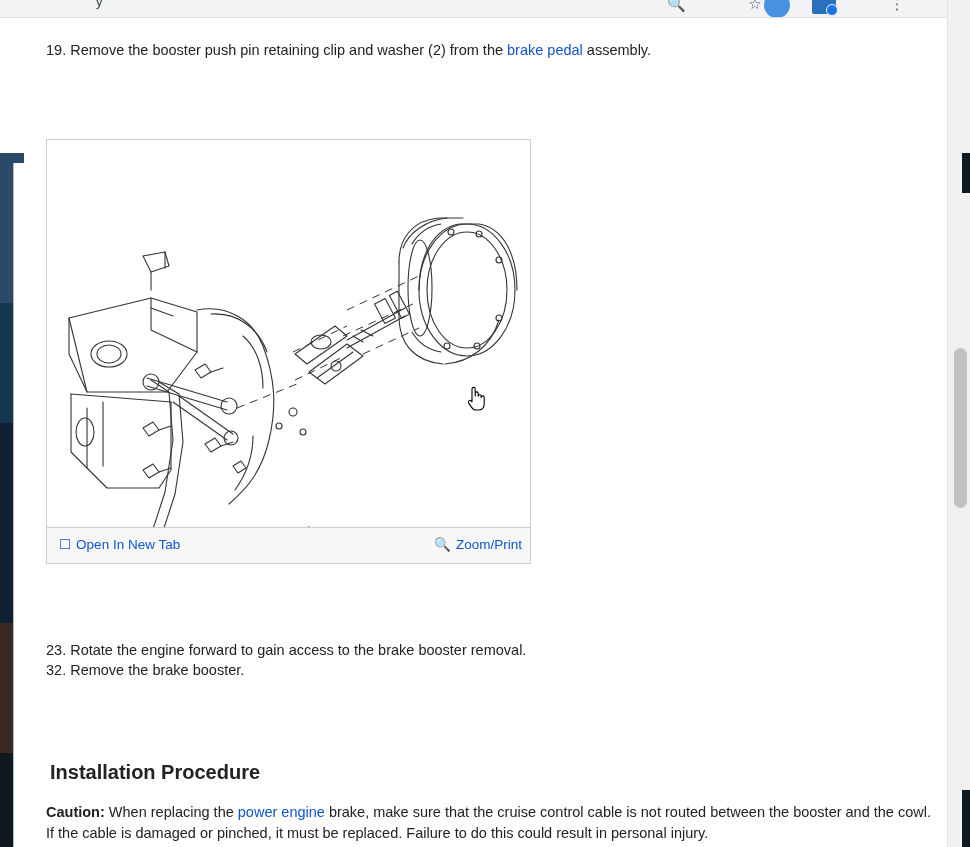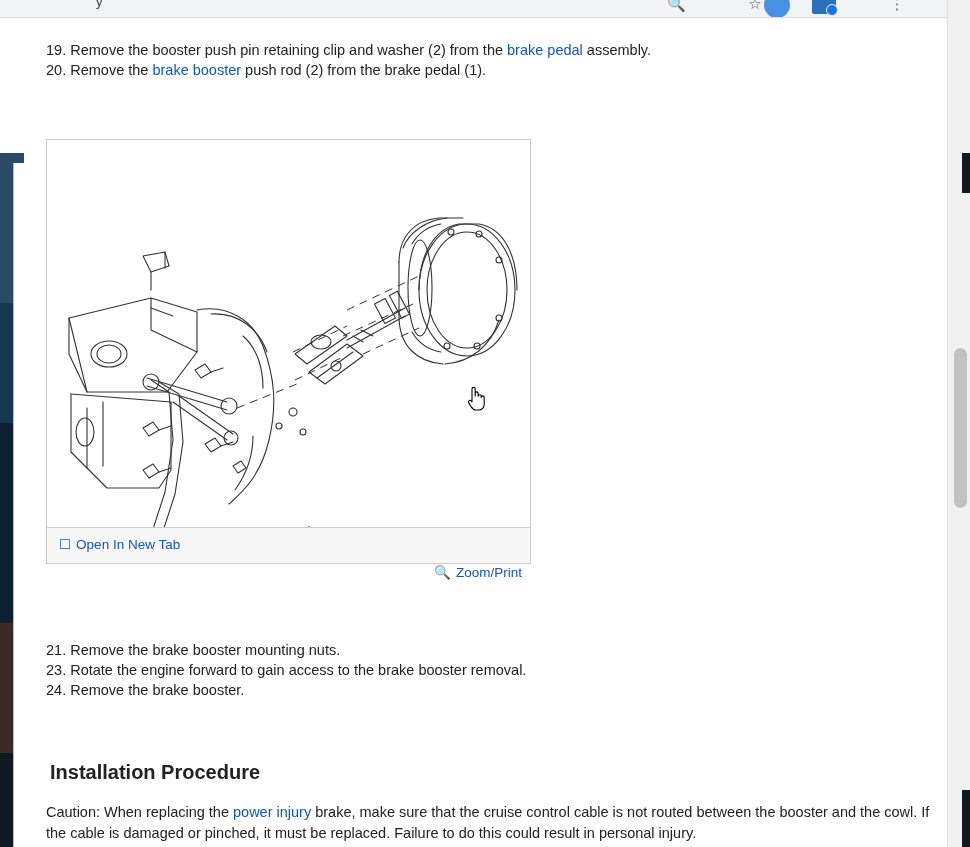--- a/index.html
+++ b/index.html
@@ -151,21 +151,20 @@
     white-space: nowrap;
   }
   .bar-right {
     position: absolute;
     right: 8px;
     top: 8px;
     font-size: 13.5px;
     color: #1155cc;
     cursor: pointer;
     white-space: nowrap;
-    margin-top: 28px;
   }
   .bar-left .gly, .bar-right .gly {
     display: inline-block;
     margin-right: 5px;
     color: #1155cc;
   }
 
   
   .lower-steps {
     position: absolute;
@@ -183,21 +182,21 @@
   }
   .caution {
     position: absolute;
     left: 46px;
     top: 766px;
     width: 886px;
     font-size: 14.5px;
     color: #222222;
     line-height: 21px;
   }
-  .caution b { font-weight: normal; }
+  .caution b { font-weight: bold; }
 
   
   .left-sliver {
     position: absolute;
     left: 0;
     top: 153px;
     width: 24px;
     height: 694px;
     background: #1c2a3a;
     overflow: hidden;
@@ -276,23 +275,20 @@
     <div class="chrome-avatar"></div>
     <div class="chrome-ext"></div>
     <div class="chrome-icon more">⋮</div>
   </div>
 
   <div class="page">
 
     <div class="content">
       <div class="step-line" style="margin-top:4px;">
         <span>19.</span><span> Remove the booster push pin retaining clip and washer (2) from the </span><a class="doclink" href="#">brake pedal</a><span> assembly.</span>
-      </div>
-      <div class="step-line">
-        <span>20.</span><span> Remove the </span><a class="doclink" href="#">brake booster</a><span> push rod (2) from the brake pedal (1).</span>
       </div>
     </div>
 
     <div class="figure-box">
       <div class="figure-img">
         <svg width="483" height="387" viewBox="0 0 483 387" xmlns="http://www.w3.org/2000/svg">
           <rect x="0" y="0" width="483" height="387" fill="#ffffff"></rect>
           <g fill="none" stroke="#333333" stroke-width="1.1" stroke-linejoin="round" stroke-linecap="round">
 
             <ellipse cx="420" cy="150" rx="48" ry="66"></ellipse>
@@ -399,29 +395,28 @@
         <div class="bar-left">
           <span class="gly">☐</span><span>Open In New Tab</span>
         </div>
         <div class="bar-right">
           <span class="gly">🔍</span><span>Zoom/Print</span>
         </div>
       </div>
     </div>
 
     <div class="lower-steps">
-      <div class="step-line">21. Remove the brake booster mounting nuts.</div>
       <div class="step-line">23. Rotate the engine forward to gain access to the brake booster removal.</div>
-      <div class="step-line">24. Remove the brake booster.</div>
+      <div class="step-line">32. Remove the brake booster.</div>
     </div>
 
     <div class="section-head">Installation Procedure</div>
 
     <div class="caution">
-      <b>Caution:</b><span>  When replacing the </span><a class="doclink" href="#">power injury</a><span> brake, make sure that the cruise control cable is not routed between the booster and the cowl. If the cable is damaged or pinched, it must be replaced. Failure to do this could result in personal injury.</span>
+      <b>Caution:</b><span>  When replacing the </span><a class="doclink" href="#">power engine</a><span> brake, make sure that the cruise control cable is not routed between the booster and the cowl. If the cable is damaged or pinched, it must be replaced. Failure to do this could result in personal injury.</span>
     </div>
 
   </div>
 
   <div class="left-sliver">
     <div class="band1"></div>
     <div class="band2"></div>
     <div class="band3"></div>
     <div class="band4"></div>
     <div class="band5"></div>

